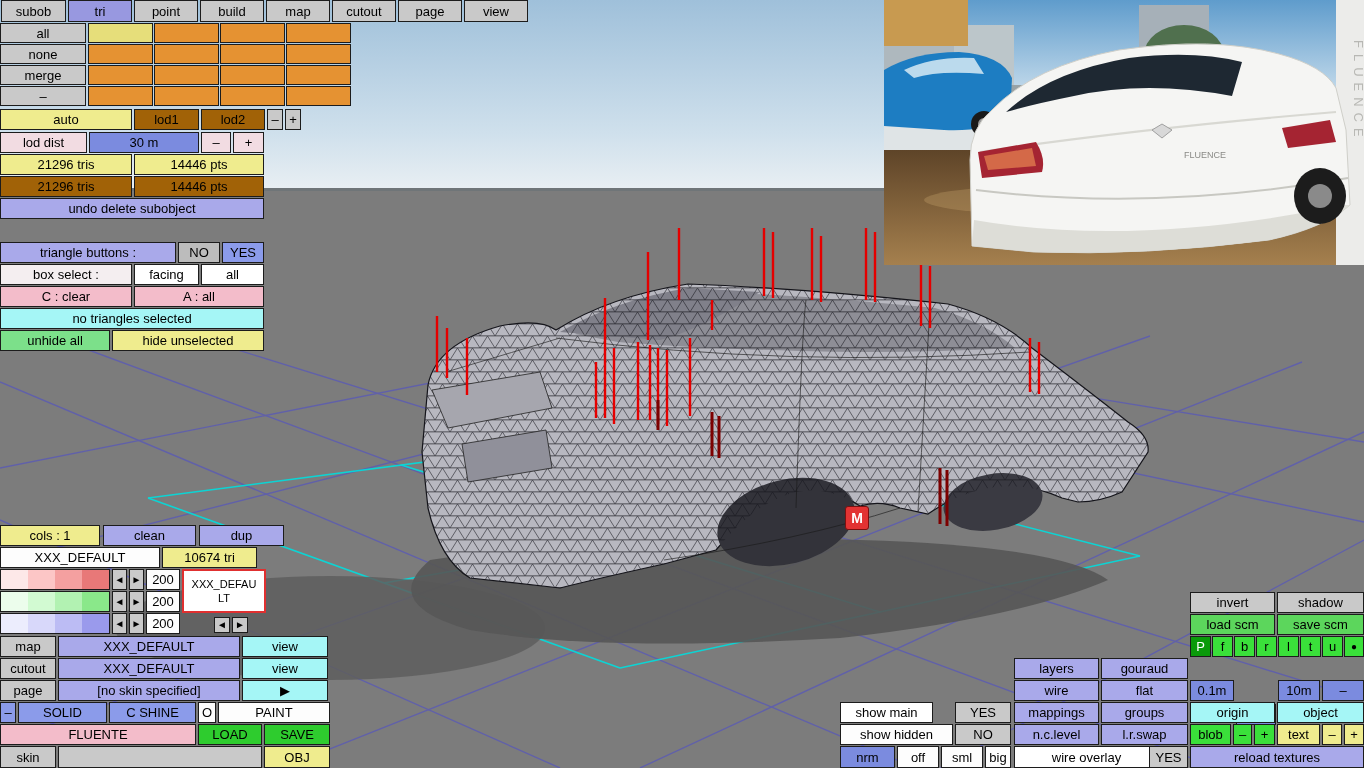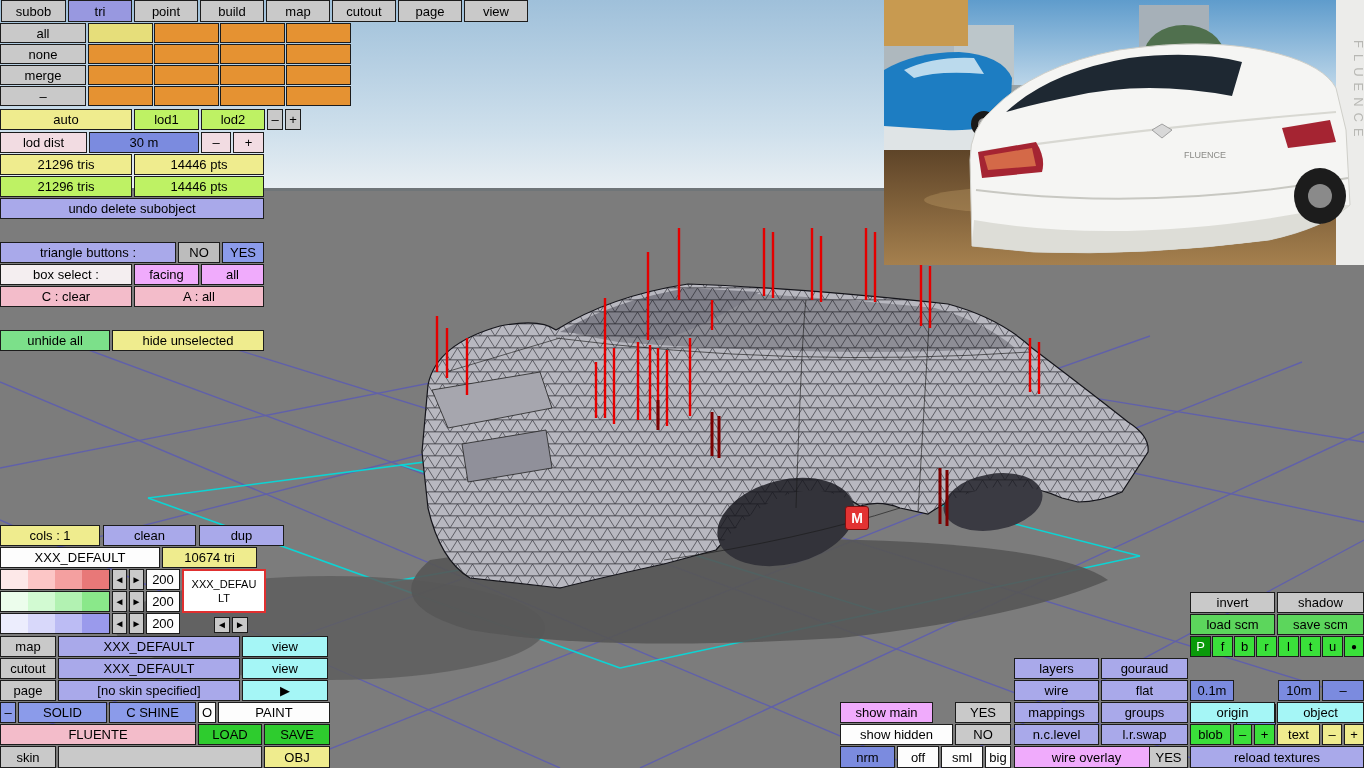--- a/index.html
+++ b/index.html
@@ -8,24 +8,24 @@
   #sky{position:absolute;left:0;top:0;width:1364px;height:190px;
        background:linear-gradient(#9fc0da 0%,#cfe0ec 70%,#e9eff3 100%);}
   #horizon{position:absolute;left:0;top:188px;width:1364px;height:3px;background:#6f7578;}
   #vp-svg{position:absolute;left:0;top:0;}
   .btn{position:absolute;height:21px;box-sizing:border-box;border:1px solid #1c1c1c;
        display:flex;align-items:center;justify-content:center;font-size:13px;color:#000;
        white-space:nowrap;overflow:hidden;line-height:1;}
   .tab{height:22px;}
   .sm{font-size:10px;}
   .c-gray{background:#c9c9c9}.c-dgray{background:#bcbcbc}
-  .c-yellow{background:#efec8e}.c-pyellow{background:#bef264}
+  .c-yellow{background:#efec8e}.c-pyellow{background:#a16207}
   .c-lav{background:#a9a9ea}.c-pink{background:#f3bcca}.c-ppink{background:#f2dce2}
   .c-cyan{background:#a5f6f6}.c-blue{background:#8b9bea}.c-bluef{background:#7b8bdf}
-  .c-orange{background:#f0abfc}.c-green{background:#7ce08a}.c-vgreen{background:#2ecc2e}
+  .c-orange{background:#ffffff}.c-green{background:#7ce08a}.c-vgreen{background:#2ecc2e}
   .c-lgreen{background:#5cd65c}.c-bgreen{background:#3ae03a}
   .c-dgreen{background:#0a9a0a;color:#fff}
   .c-white{background:#fdfdfd}.c-cell{background:#e59232}.c-cellsel{background:#e6de7a}
   .c-offwhite{background:#f4eef0}
   .swatch{position:absolute;height:21px;box-sizing:border-box;border:1px solid #1c1c1c;display:flex;}
   .swatch div{flex:1;height:100%;}
   #mat-preview{position:absolute;box-sizing:border-box;background:#fff;border:2px solid #e03030;
        display:flex;flex-direction:column;align-items:center;justify-content:center;
        font-size:11px;line-height:1.3;}
   #m-badge{position:absolute;left:845px;top:506px;width:22px;height:22px;background:#e23333;
@@ -233,20 +233,21 @@
 
   <div class="btn c-lav" style="left:0;top:198px;width:264px">undo delete subobject</div>
   <div class="btn c-lav" style="left:0;top:242px;width:176px">triangle buttons :</div>
   <div class="btn c-dgray" style="left:178px;top:242px;width:42px">NO</div>
   <div class="btn c-blue" style="left:222px;top:242px;width:42px">YES</div>
   <div class="btn c-offwhite" style="left:0;top:264px;width:132px">box select :</div>
   <div class="btn c-orange" style="left:134px;top:264px;width:65px">facing</div>
   <div class="btn c-orange" style="left:201px;top:264px;width:63px">all</div>
   <div class="btn c-pink" style="left:0;top:286px;width:132px">C : clear</div>
   <div class="btn c-pink" style="left:134px;top:286px;width:130px">A : all</div>
+  <div class="btn c-cyan" style="left:0;top:308px;width:264px">no triangles selected</div>
   <div class="btn c-green" style="left:0;top:330px;width:110px">unhide all</div>
   <div class="btn c-yellow" style="left:112px;top:330px;width:152px">hide unselected</div>
 
   <div class="btn c-yellow" style="left:0;top:525px;width:100px">cols : 1</div>
   <div class="btn c-lav" style="left:103px;top:525px;width:93px">clean</div>
   <div class="btn c-lav" style="left:199px;top:525px;width:85px">dup</div>
   <div class="btn c-white" style="left:0;top:547px;width:160px">XXX_DEFAULT</div>
   <div class="btn c-yellow" style="left:162px;top:547px;width:95px">10674 tri</div>
 
   <div class="swatch" style="left:0;top:569px;width:110px">

